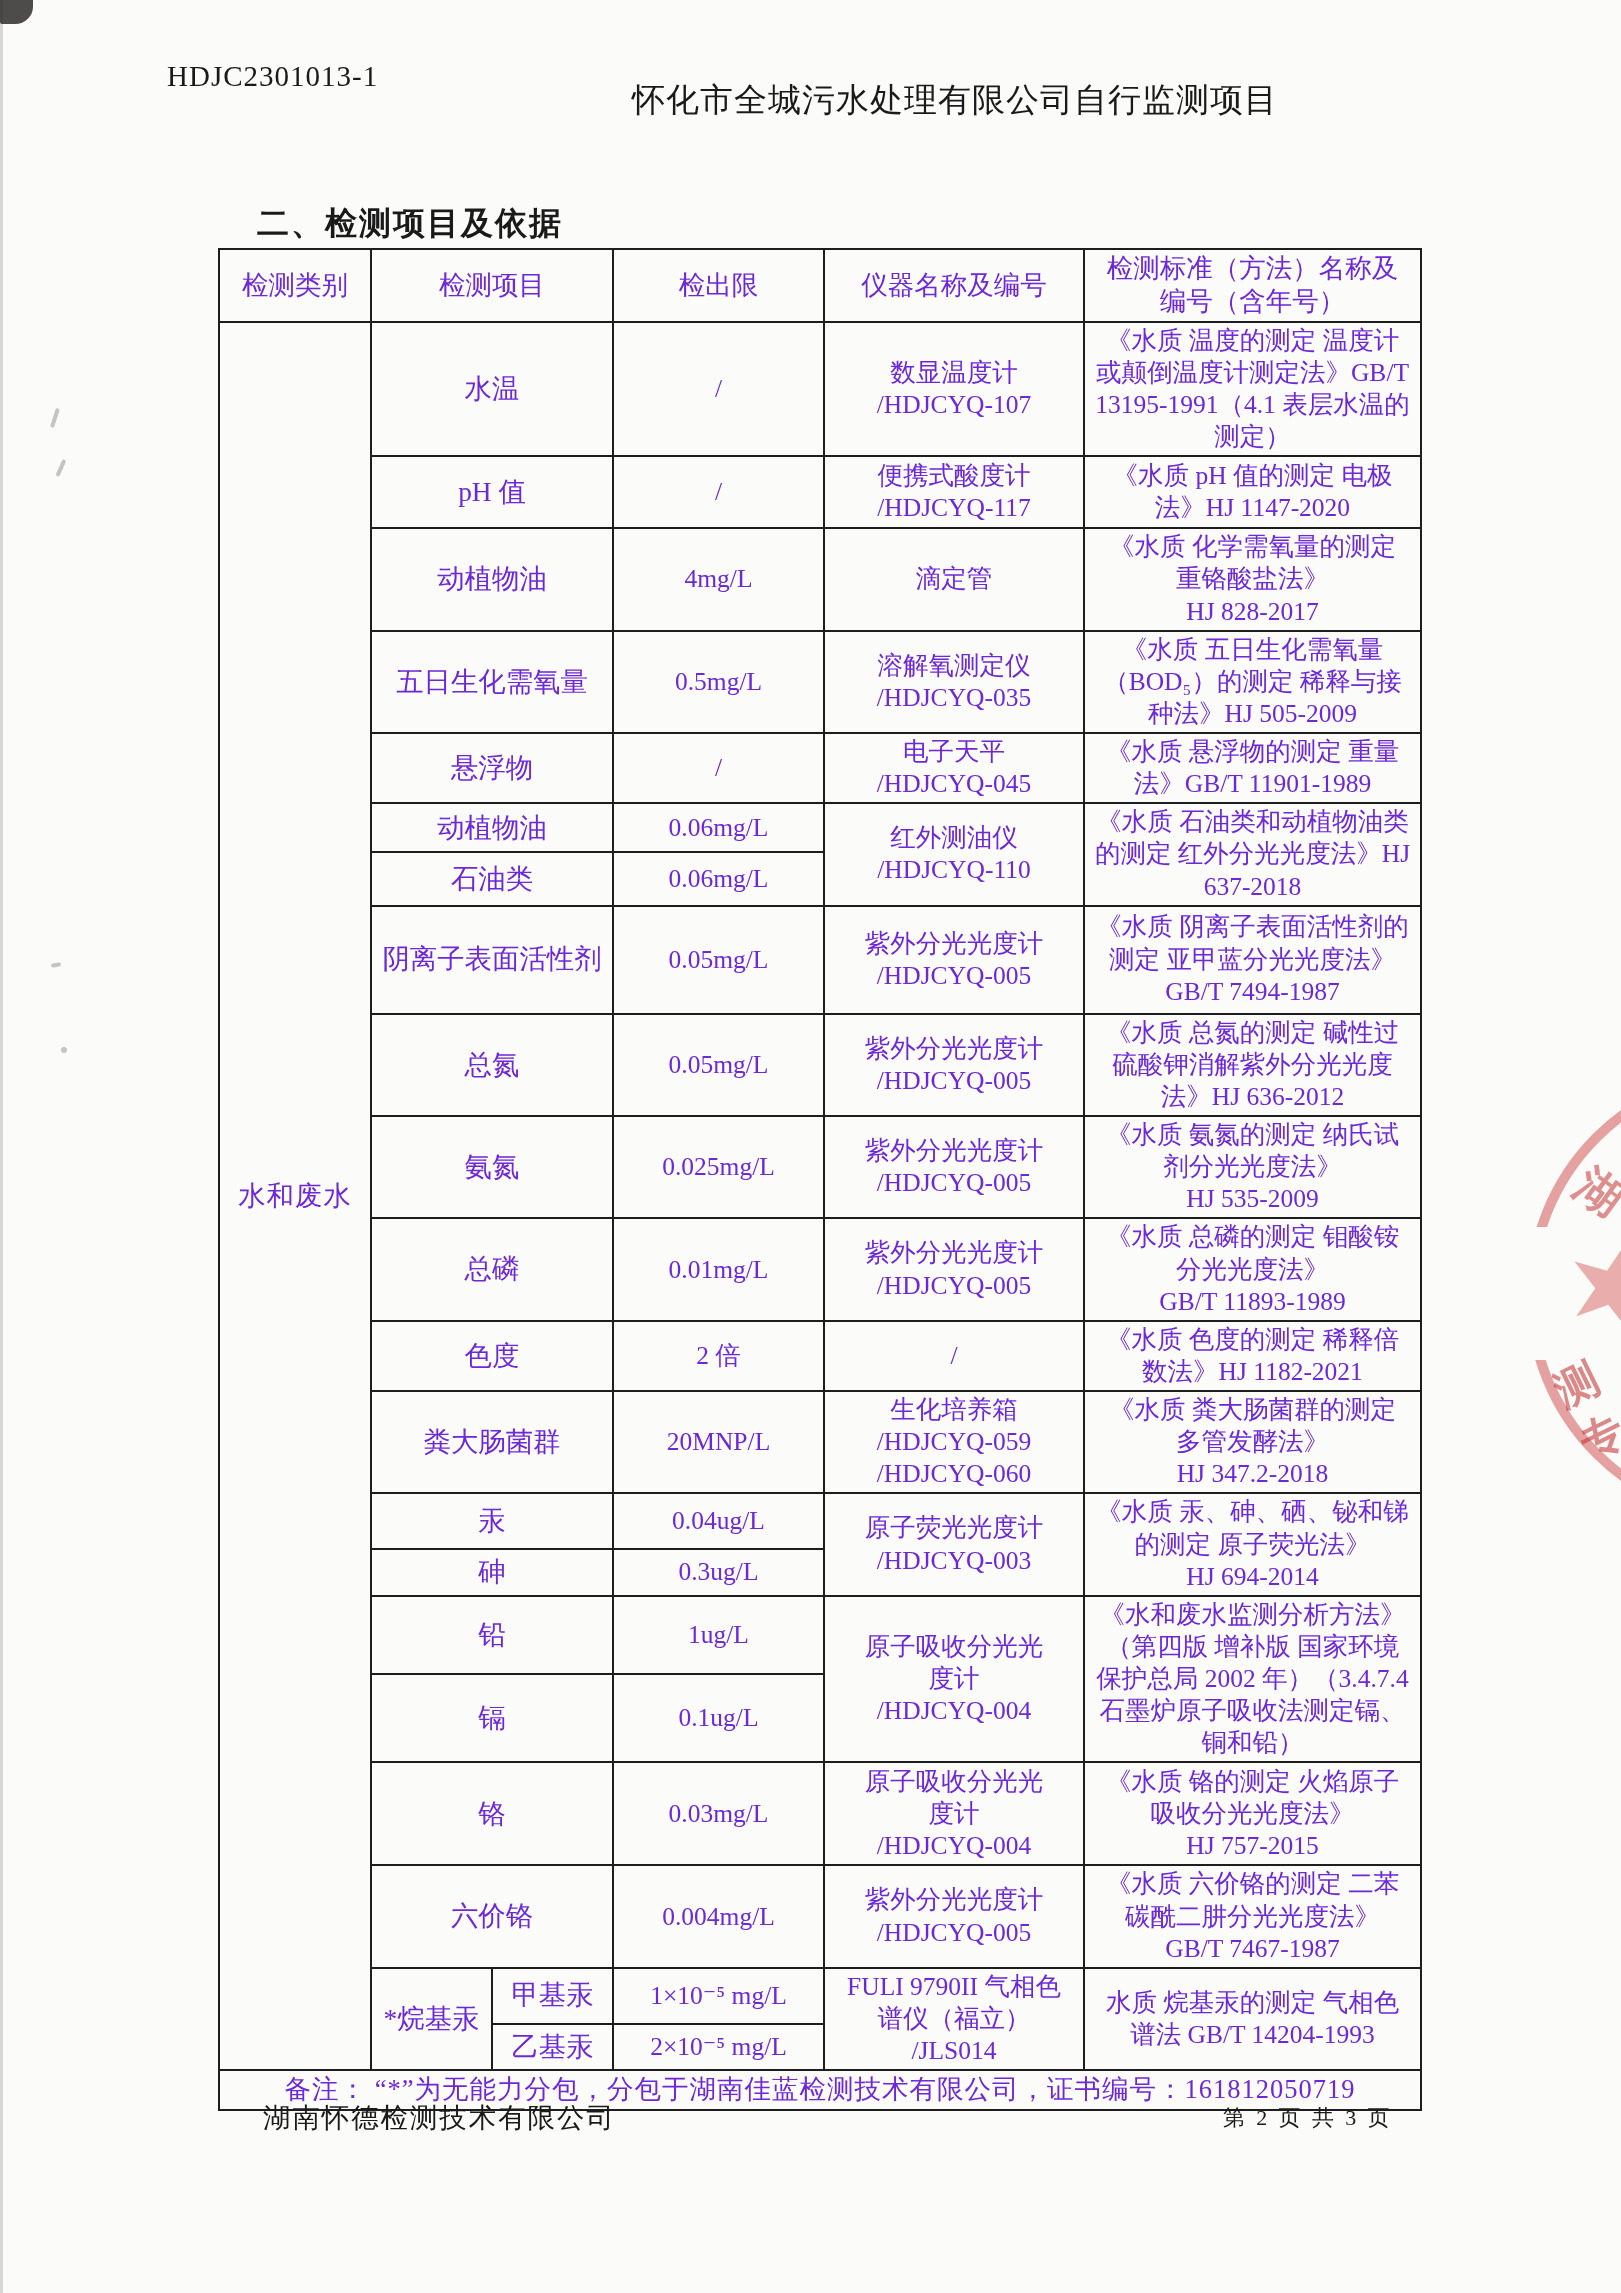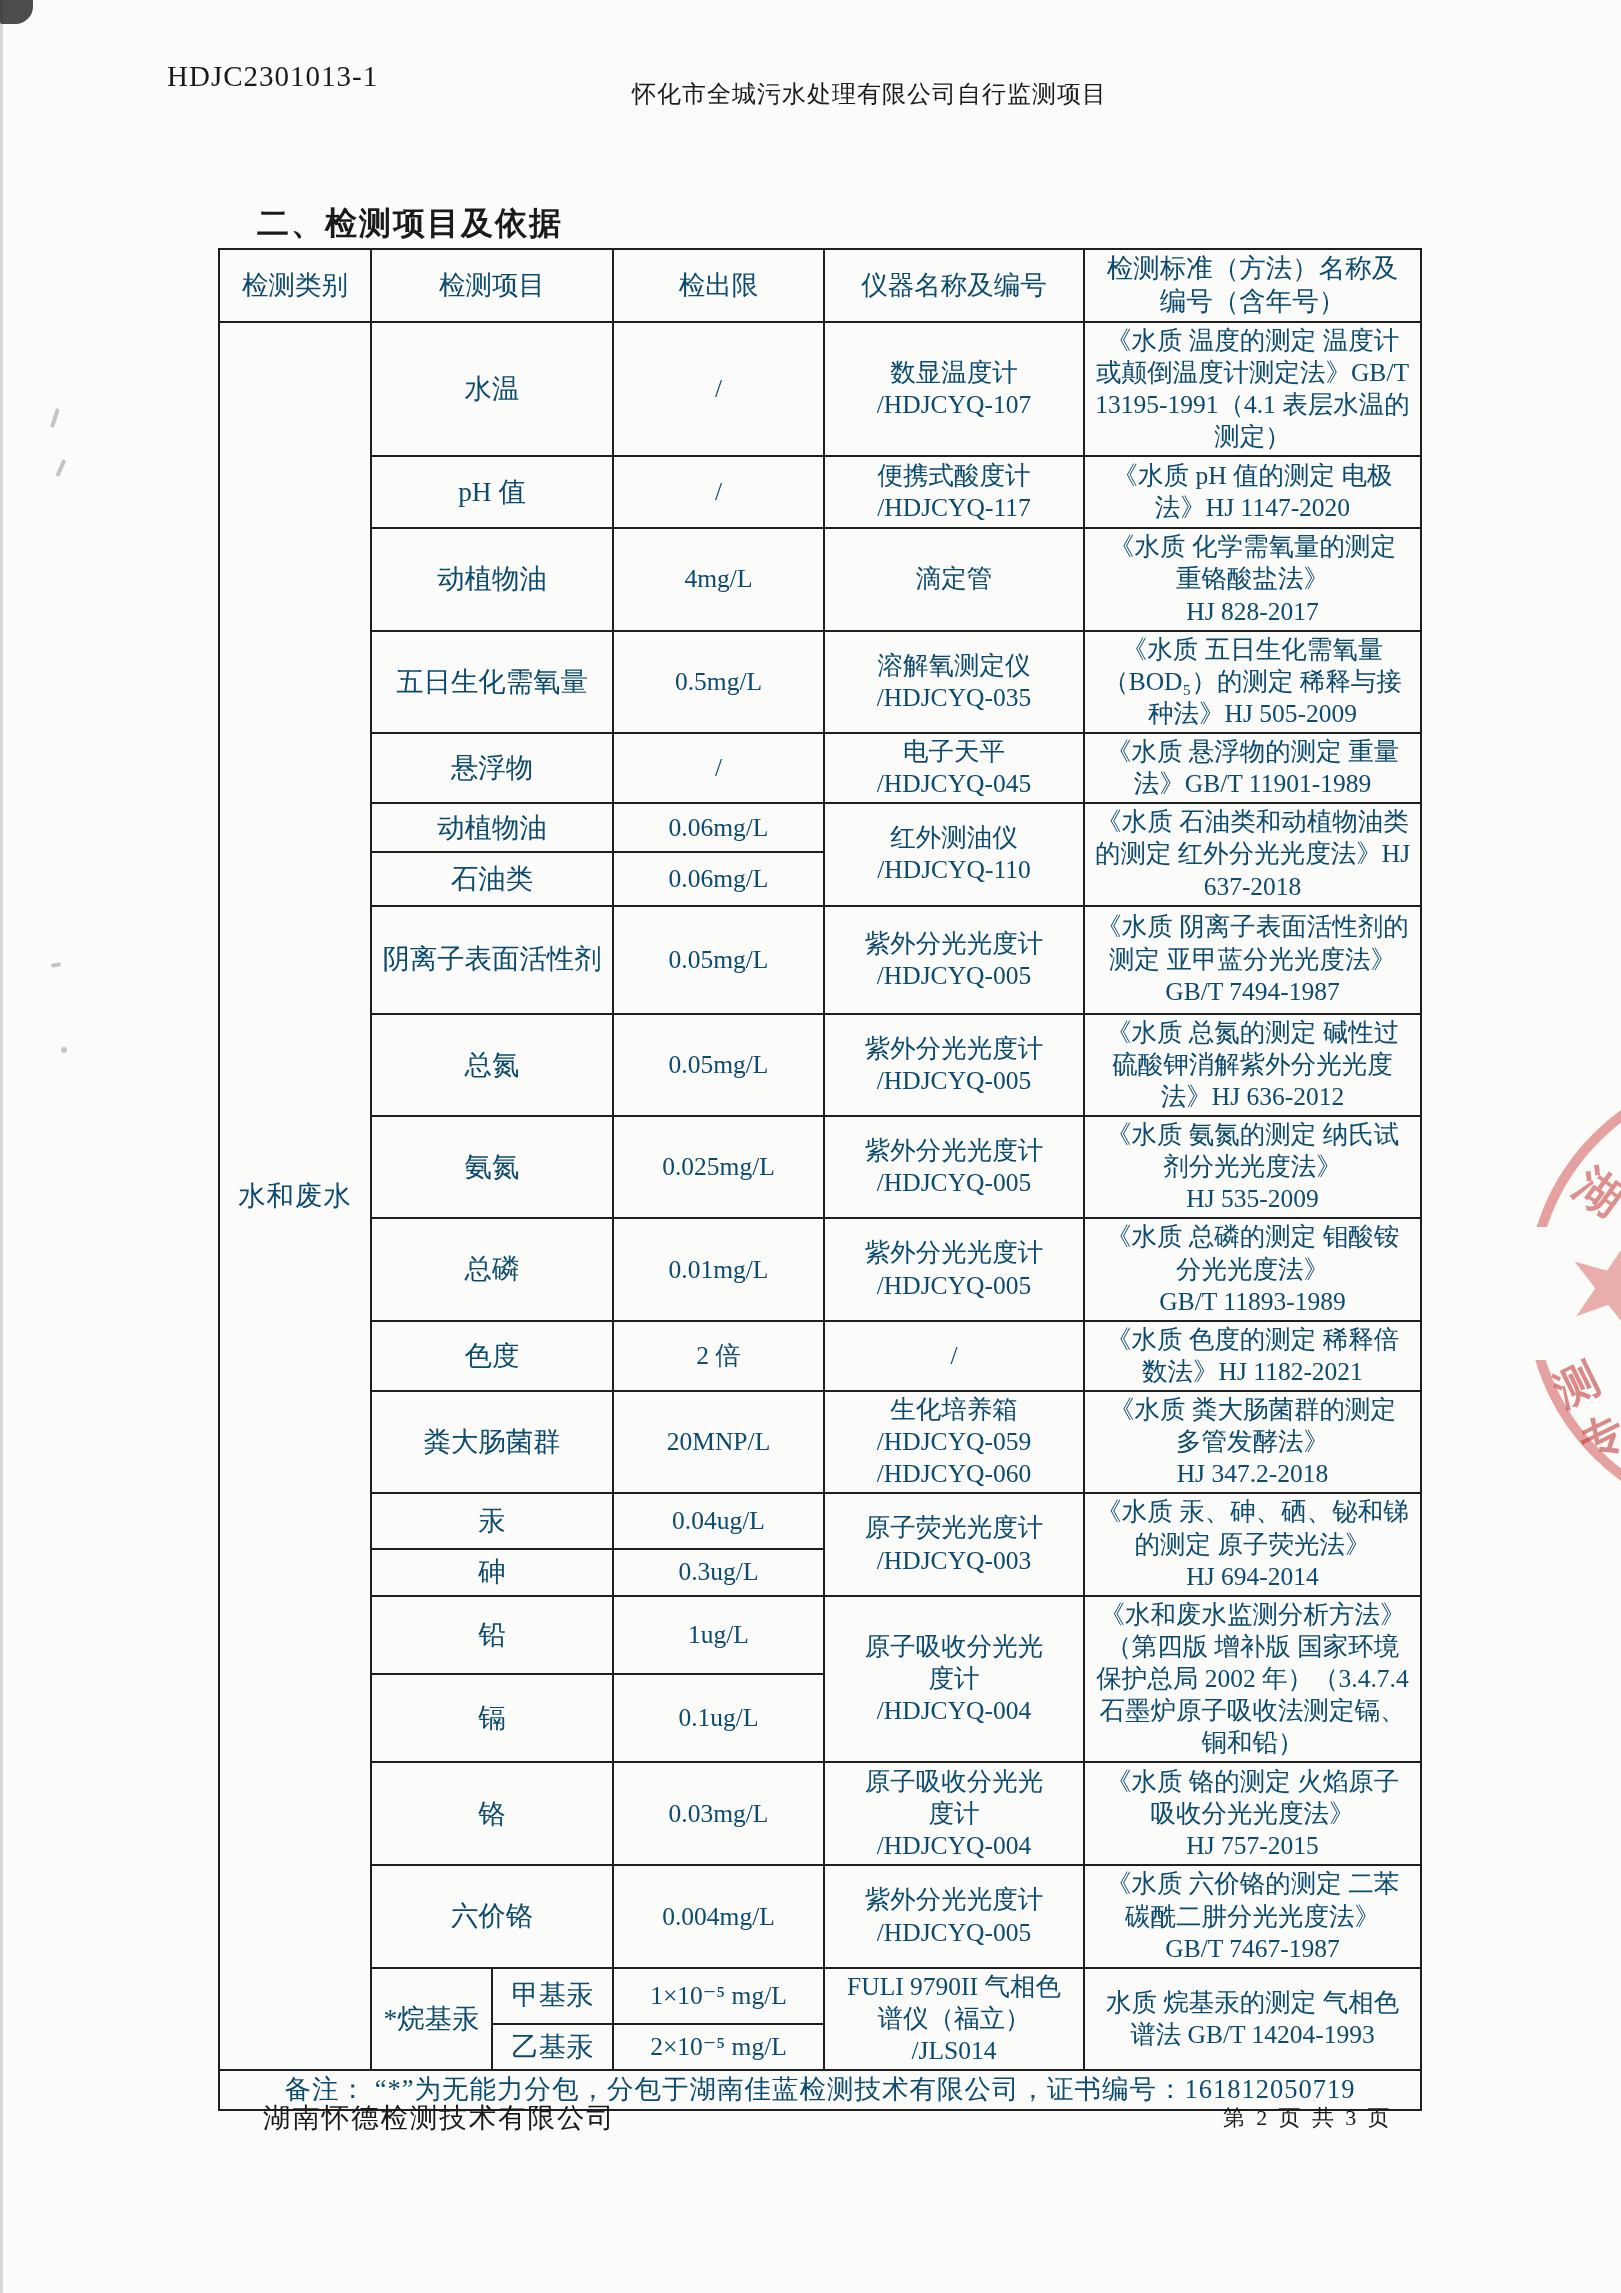--- a/index.html
+++ b/index.html
@@ -4,27 +4,27 @@
 <style>
   html,body{margin:0;padding:0;}
   body{
     width:1621px;height:2294px;position:relative;overflow:hidden;
     background:#fbfbf9;
     font-family:"Liberation Serif","DejaVu Serif",serif;
     color:#1a1a1a;
   }
   
   .doc-number{position:absolute;left:167px;top:60px;font-size:29px;letter-spacing:1px;}
-  .header-project{position:absolute;left:632px;top:78px;font-size:24px;letter-spacing:1px;}
+  .header-project{position:absolute;left:632px;top:78px;font-size:33px;letter-spacing:1px;}
   .section-title{position:absolute;left:257px;top:202px;font-size:32px;font-weight:bold;letter-spacing:2px;}
   
   table.doc-table{
     position:absolute;left:218px;top:248px;width:1201px;
     border-collapse:collapse;table-layout:fixed;
-    font-size:25.5px;color:#0c4a6e;
+    font-size:25.5px;color:#6d28d9;
   }
   .doc-table td,.doc-table th{
     border:2px solid #1e1e1e;
     padding:2px 9.8px;
     text-align:center;vertical-align:middle;
     font-weight:normal;
     white-space:pre-line;
     line-height:1.26;
     overflow:hidden;
   }

